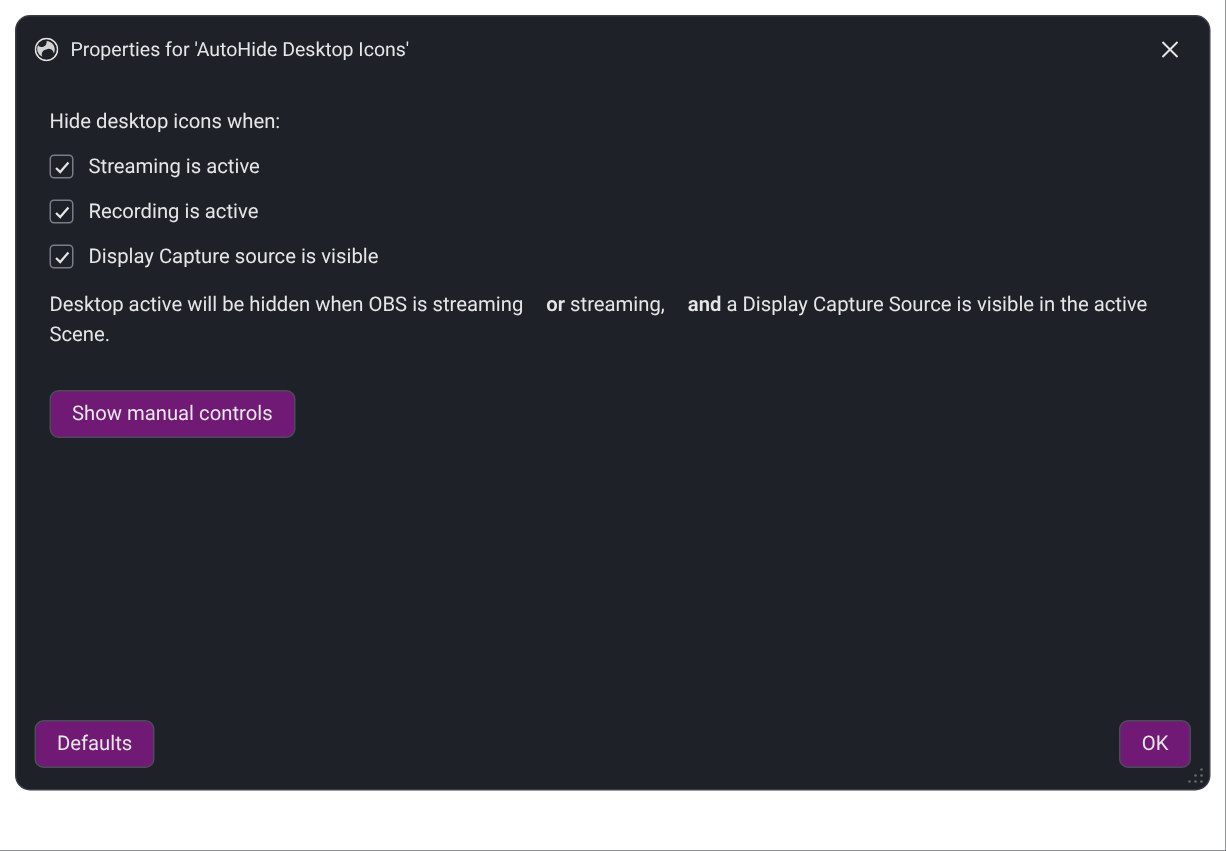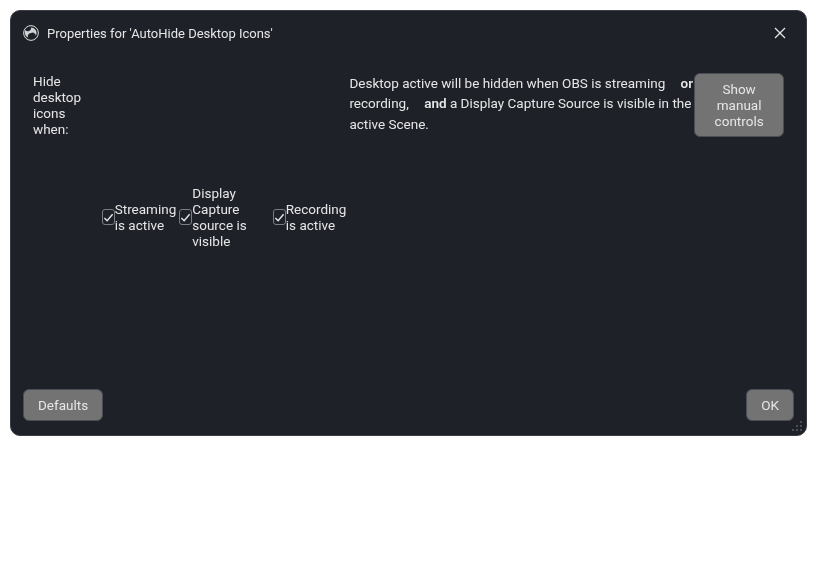--- a/index.html
+++ b/index.html
@@ -11,21 +11,21 @@
       background: #ffffff;
       font-family: -apple-system, BlinkMacSystemFont, "Segoe UI", Roboto, Arial, sans-serif;
       font-size: 13px;
       color: #e6e6e6;
       width: 817px;
       height: 567px;
       padding: 10px;
     }
     .window {
       width: 797px;
-      height: 426px;
+      height: 517px;
       background: #1f2129;
       border: 1px solid #3a3d46;
       border-radius: 10px;
       display: flex;
       flex-direction: column;
       overflow: hidden;
       position: relative;
     }
     .titlebar {
       display: flex;
@@ -59,30 +59,31 @@
       border-radius: 4px;
     }
     .close-btn svg {
       width: 12px;
       height: 12px;
     }
     .content {
       flex: 1;
       padding: 18px 22px 0 22px;
       display: flex;
-      flex-direction: row;
+      flex-direction: column;
     }
     .section-label {
       color: #e6e6e6;
       font-size: 13.5px;
       margin-bottom: 14px;
     }
     .checkbox-row {
       display: flex;
       align-items: center;
+      gap: 10px;
       margin-bottom: 14px;
     }
     .checkbox {
       width: 16px;
       height: 16px;
       border: 1px solid #7a7d87;
       border-radius: 3px;
       display: flex;
       align-items: center;
       justify-content: center;
@@ -103,21 +104,21 @@
       color: #e6e6e6;
       line-height: 1.5;
       margin-top: 0px;
       margin-bottom: 26px;
     }
     .info-text b {
       font-weight: 600;
       margin-left: 12px;
     }
     .btn {
-      background: #737373;
+      background: #701a75;
       border: 1px solid #4a4d55;
       color: #e6e6e6;
       font-size: 13.5px;
       padding: 7px 14px;
       border-radius: 6px;
       cursor: pointer;
       font-family: inherit;
     }
     .btn.inline {
       align-self: flex-start;
@@ -175,34 +176,34 @@
       </div>
       <span class="checkbox-label">Streaming is active</span>
     </div>
 
     <div class="checkbox-row">
       <div class="checkbox">
         <svg viewBox="0 0 12 12">
           <polyline points="1.5,6.5 4.5,9.5 10.5,2.5" fill="none" stroke="#e6e6e6" stroke-width="1.6"></polyline>
         </svg>
       </div>
-      <span class="checkbox-label">Display Capture source is visible</span>
+      <span class="checkbox-label">Recording is active</span>
     </div>
 
     <div class="checkbox-row">
       <div class="checkbox">
         <svg viewBox="0 0 12 12">
           <polyline points="1.5,6.5 4.5,9.5 10.5,2.5" fill="none" stroke="#e6e6e6" stroke-width="1.6"></polyline>
         </svg>
       </div>
-      <span class="checkbox-label">Recording is active</span>
+      <span class="checkbox-label">Display Capture source is visible</span>
     </div>
 
     <div class="info-text">
-      <span>Desktop active will be hidden when OBS is streaming </span><b>or</b><span> recording, </span><b>and</b><span> a Display Capture Source is visible in the active Scene.</span>
+      <span>Desktop active will be hidden when OBS is streaming </span><b>or</b><span> streaming, </span><b>and</b><span> a Display Capture Source is visible in the active Scene.</span>
     </div>
 
     <button class="btn inline">Show manual controls</button>
   </div>
 
   <div class="footer">
     <button class="btn">Defaults</button>
     <div class="spacer"></div>
     <button class="btn">OK</button>
   </div>

